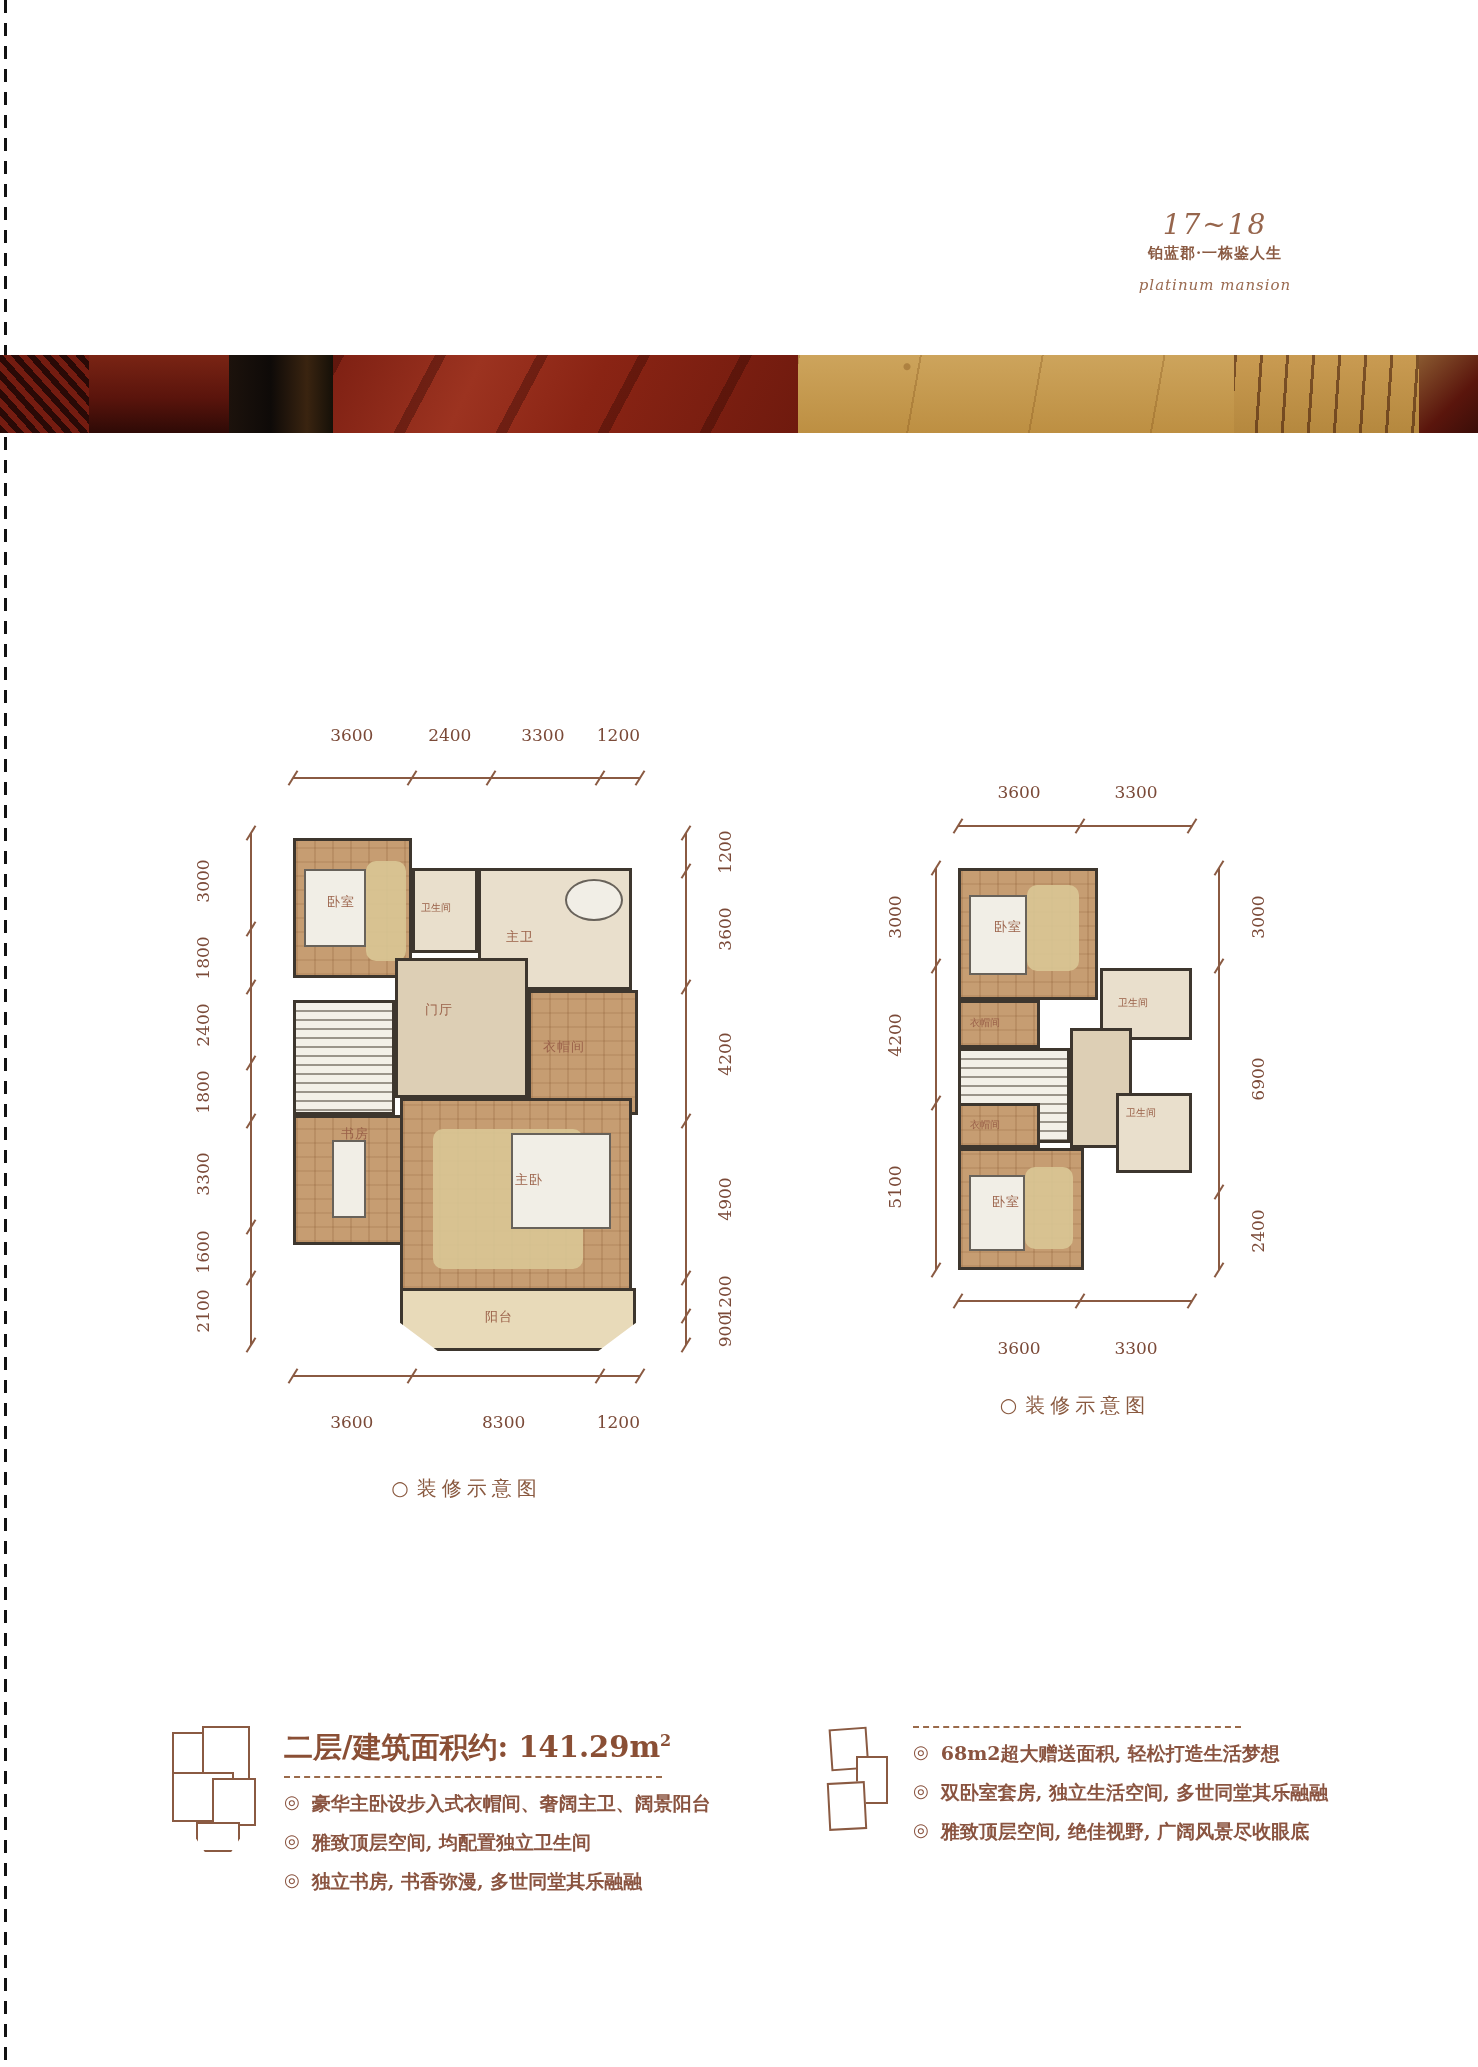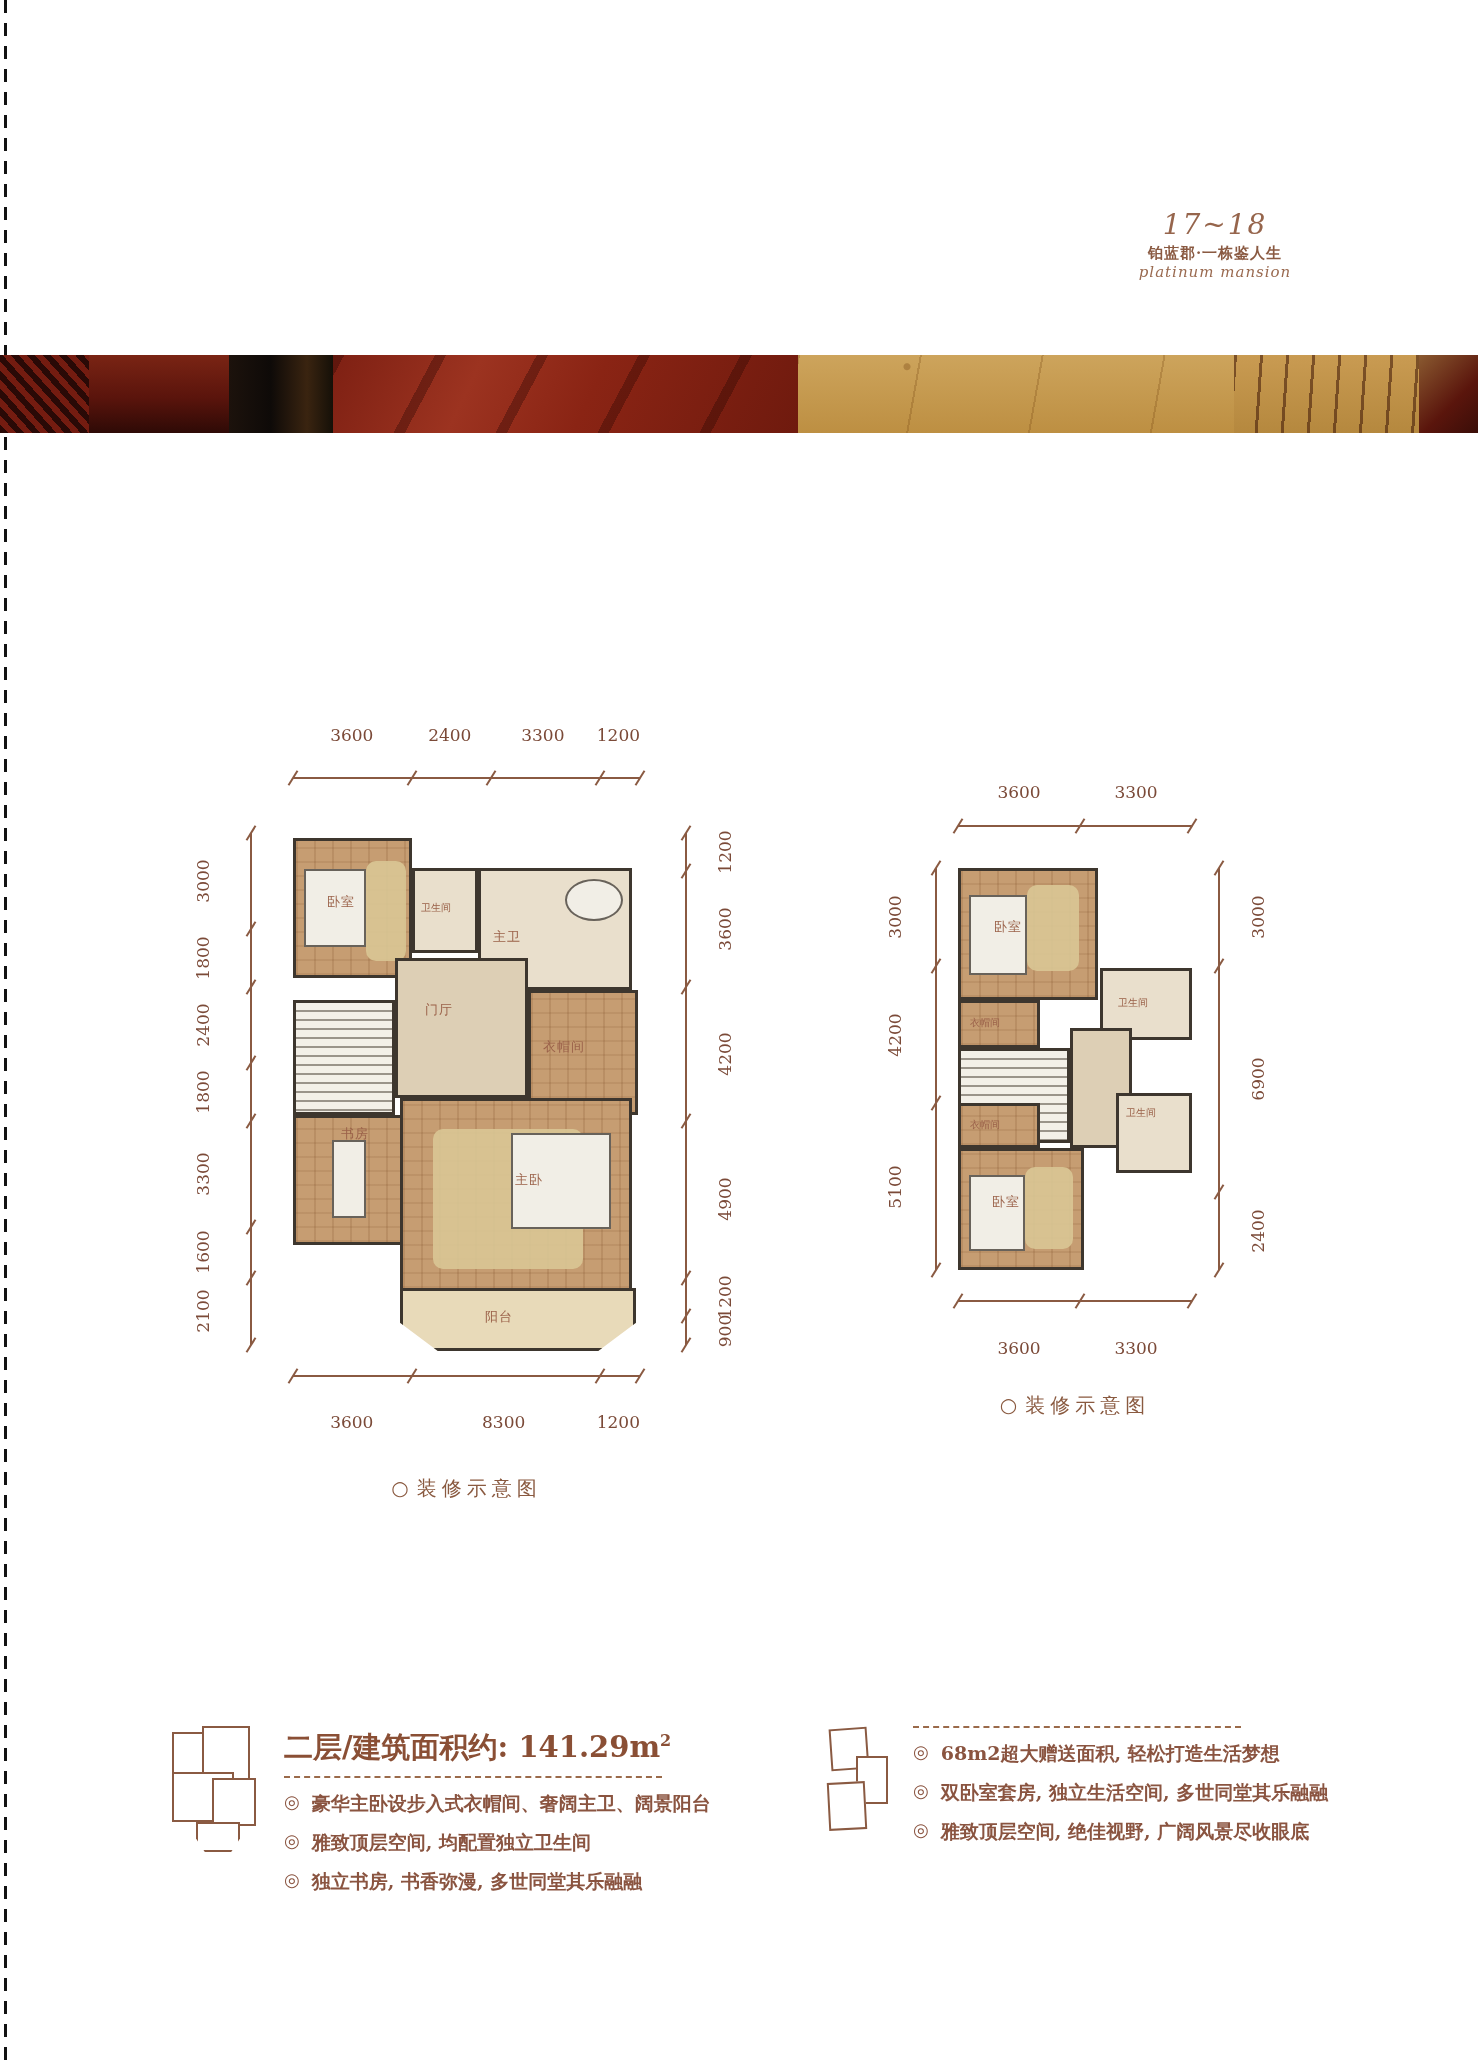--- a/index.html
+++ b/index.html
@@ -5,21 +5,21 @@
   html,body{margin:0;padding:0;background:#ffffff;}
   .page{position:relative;width:1478px;height:2067px;background:#fff;overflow:hidden;
         font-family:"DejaVu Serif","Liberation Serif",serif;}
   
   .edge-dash{position:absolute;left:4px;top:0;width:3px;height:100%;
     background:repeating-linear-gradient(180deg,#121212 0 13px,transparent 13px 23px);}
   
   .hdr{position:absolute;left:1130px;top:208px;width:170px;text-align:center;color:#9a6a50;}
   .hdr .pg{font-style:italic;font-size:28px;letter-spacing:2px;color:#96654c;}
   .hdr .cn{font-size:15px;font-weight:bold;color:#8a5a42;margin-top:3px;letter-spacing:1px;}
-  .hdr .en{font-size:15px;font-style:italic;color:#9a6a50;margin-top:0;letter-spacing:1px;text-align:center;}
+  .hdr .en{font-size:15px;font-style:italic;color:#9a6a50;margin-top:13px;letter-spacing:1px;text-align:center;}
   
   .banner{position:absolute;left:0;top:355px;width:1478px;height:78px;display:flex;overflow:hidden;}
   .banner>div{height:100%;}
   
   .hline{position:absolute;height:2px;background:#8a5a42;}
   .vline{position:absolute;width:2px;background:#8a5a42;}
   .tk{position:absolute;width:17px;height:2px;background:#8a5a42;display:block;}
   .hline .tk{top:50%;transform:translate(-50%,-50%) rotate(-58deg);}
   .vline .tk{left:50%;transform:translate(-50%,-50%) rotate(-58deg);}
   .hdims{position:absolute;display:flex;}
@@ -179,21 +179,21 @@
         <div class="rug" style="left:70px;top:20px;width:40px;height:100px;"></div>
       </div>
       <span class="rlabel" style="left:34px;top:60px;">卧室</span>
 
       <div class="room bathf" style="left:119px;top:35px;width:66px;height:85px;"></div>
       <span class="rlabel sm" style="left:128px;top:68px;">卫生间</span>
 
       <div class="room bathf" style="left:185px;top:35px;width:154px;height:122px;">
         <div class="furn tub" style="left:84px;top:8px;width:58px;height:42px;"></div>
       </div>
-      <span class="rlabel" style="left:200px;top:95px;">主卫</span>
+      <span class="rlabel" style="left:213px;top:95px;">主卫</span>
 
       <div class="room tile" style="left:102px;top:125px;width:133px;height:140px;"></div>
       <span class="rlabel" style="left:132px;top:168px;">门厅</span>
 
       <div class="room wood" style="left:235px;top:157px;width:110px;height:125px;"></div>
       <span class="rlabel" style="left:250px;top:205px;">衣帽间</span>
 
       <div class="room stair" style="left:0;top:167px;width:102px;height:115px;"></div>
 
       <div class="room wood" style="left:0;top:282px;width:122px;height:130px;">

